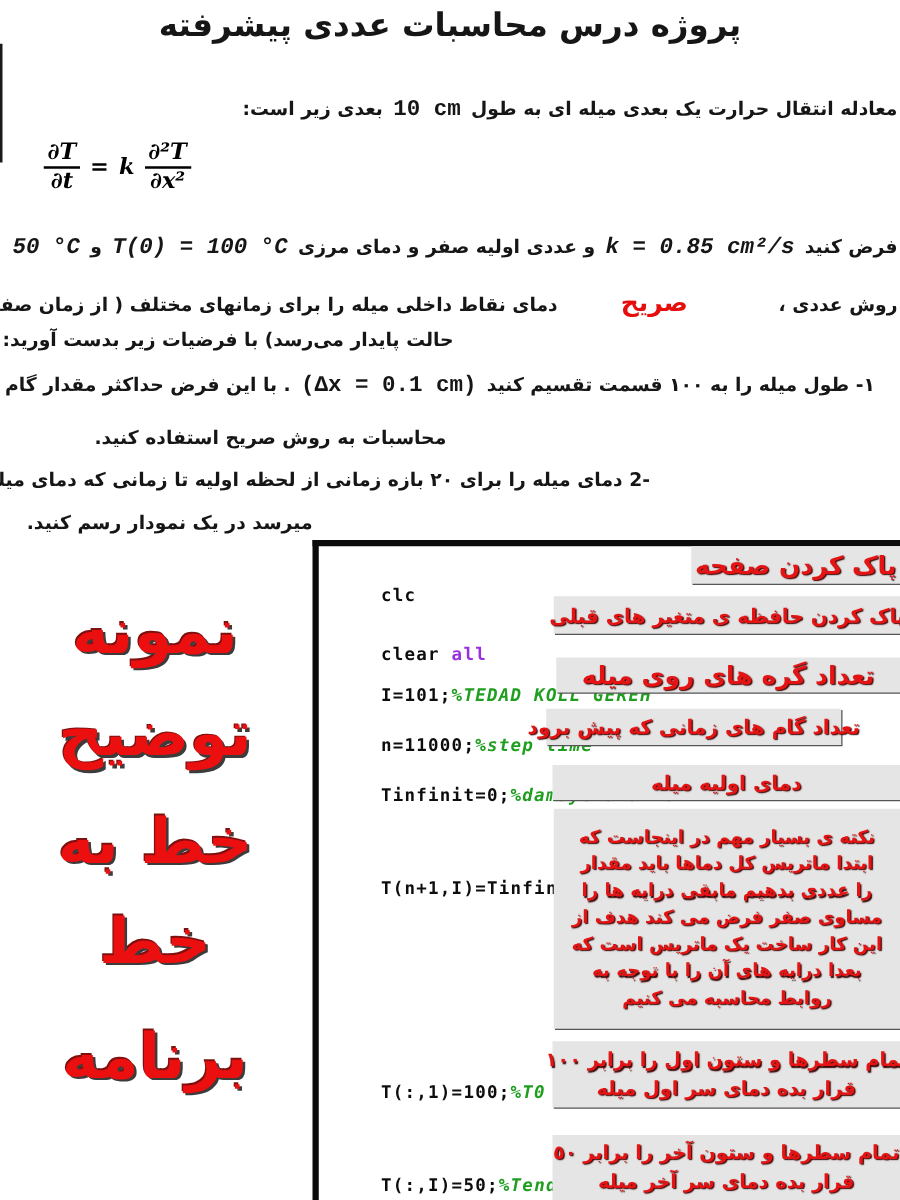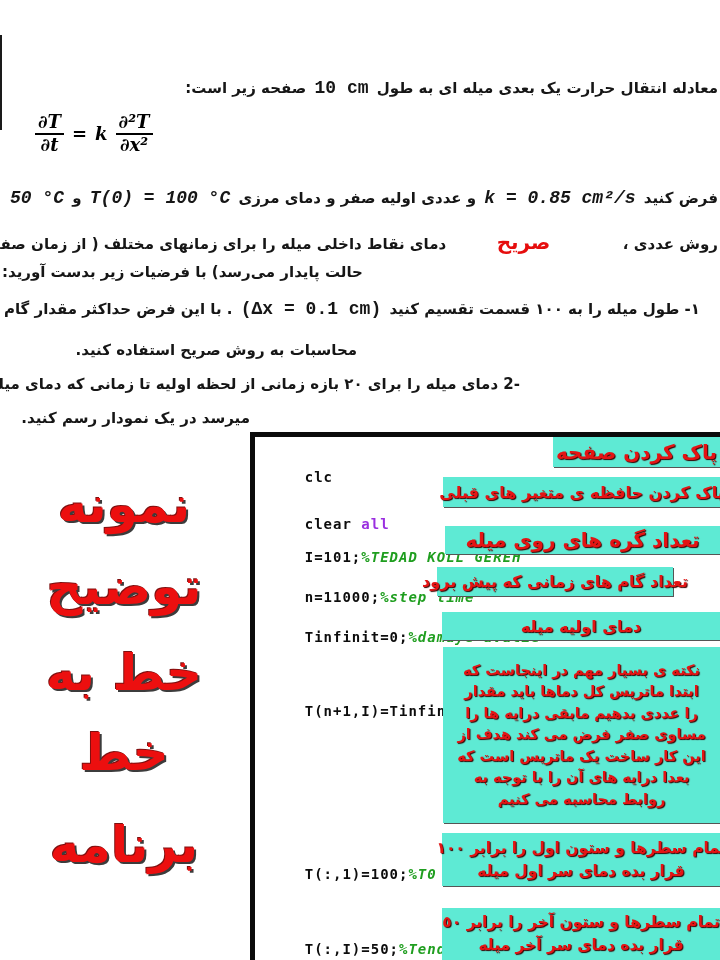--- a/index.html
+++ b/index.html
@@ -22,43 +22,44 @@
   .frac .num{border-bottom:2px solid #000;padding:0 3px;}
   .frac .den{padding:0 3px;}
   
   .panel{position:absolute;left:250px;top:432px;width:470px;height:528px;
     background:#fff;border-left:5px solid #0b0b0b;border-top:5px solid #0b0b0b;box-sizing:border-box;}
   .code-line{position:absolute;left:267px;font-family:"DejaVu Sans Mono",monospace;
     font-weight:bold;font-size:14px;letter-spacing:1px;color:#0d0d0d;white-space:pre;z-index:1;}
   .code-line .comment{color:#1f9e1f;font-style:italic;}
   .code-line .keyword{color:#9a2fe0;}
   
-  .ann{position:absolute;background:#5eead4;color:#e41414;font-weight:bold;
+  .ann{position:absolute;background:#e5e5e5;color:#e41414;font-weight:bold;
     display:flex;flex-direction:column;align-items:center;justify-content:center;
     text-align:center;direction:rtl;z-index:2;text-shadow:1px 1px 1px #3a0000;
     box-shadow:1px 1px 0 #555;}
   .ann div{white-space:nowrap;}
   
   .caption-word{position:absolute;left:0;width:248px;text-align:center;
     color:#ec0f0f;font-size:50px;font-weight:bold;direction:rtl;
     text-shadow:2px 2px 0 #3c3c3c, -1px -1px 0 #7e1010;}
   .edge-mark{position:absolute;background:#1a1a1a;}
 </style>
 </head>
 <body>
 
 <div id="canvas">
 
   <div class="edge-mark" style="left:0;top:35px;width:2px;height:95px;"></div>
 
+  <div class="abs fa title" style="left:40px;right:40px;top:6px;text-align:center;">پروژه درس محاسبات عددی پیشرفته</div>
 
   <div class="abs fa body-line" style="right:2px;top:76px;">
     <span>معادله انتقال حرارت یک بعدی میله ای به طول</span>
     <span class="math upright">10 cm</span>
-    <span>صفحه زیر است:</span>
+    <span>بعدی زیر است:</span>
   </div>
 
   <div class="abs formula" style="left:35px;top:112px;">
     <span class="frac">
       <span class="num">∂T</span>
       <span class="den">∂t</span>
     </span>
     <span>=</span>
     <span>k</span>
     <span class="frac">

